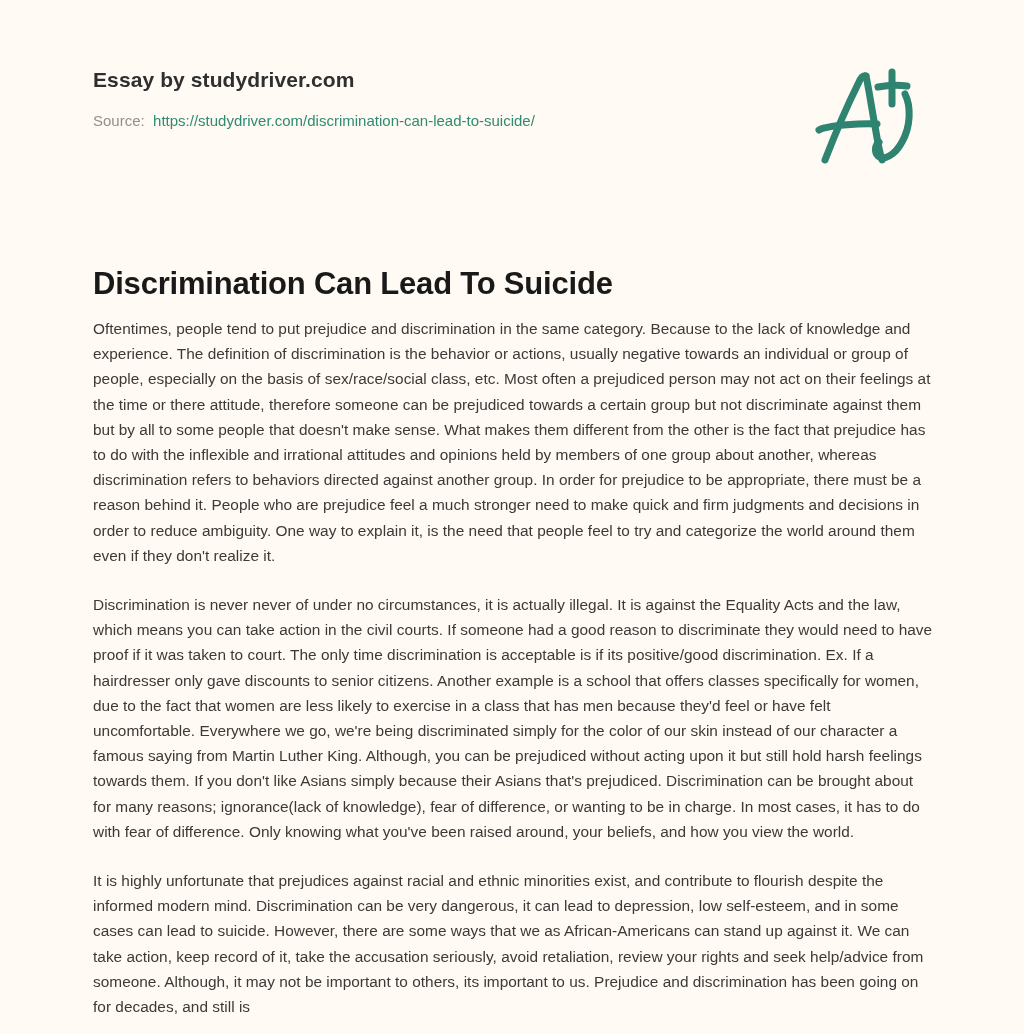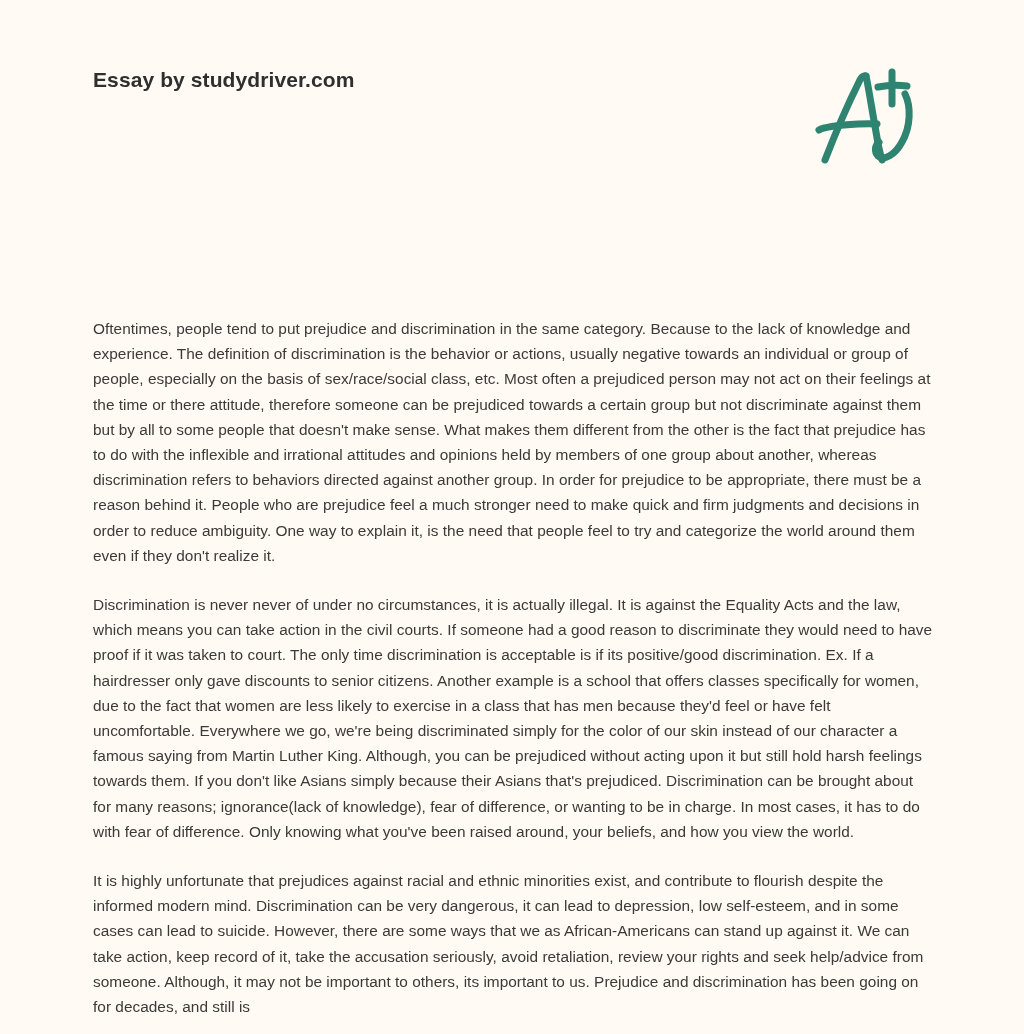--- a/index.html
+++ b/index.html
@@ -99,20 +99,24 @@
     margin-bottom: 8px;
   }
 </style>
 </head>
 <body>
 
 <div class="page">
 
   <div class="header">
     <div class="brand-line">Essay by studydriver.com</div>
+    <div class="source-line">
+      <span class="source-label">Source:</span>
+      <span>&nbsp;</span><a class="source-url" href="#">https://studydriver.com/discrimination-can-lead-to-suicide/</a>
+    </div>
   </div>
 
   <div class="logo">
     <svg viewBox="0 0 112 100" xmlns="http://www.w3.org/2000/svg">
       <g fill="none" stroke="#2e8470" stroke-linecap="round" stroke-linejoin="round">
 
         <path d="M15 92 C 22 74, 36 40, 48 16 C 50 11, 53 7, 56 8" stroke-width="7"></path>
 
         <path d="M56 8 C 58 16, 62 42, 66 64 C 68 76, 70 86, 72 92" stroke-width="7"></path>
 
@@ -120,20 +124,21 @@
 
         <path d="M82 4 C 82 14, 82 26, 82 36" stroke-width="7"></path>
 
         <path d="M68 19 C 76 17.5, 88 17, 97 18" stroke-width="7"></path>
 
         <path d="M95 26 C 101 38, 101 58, 92 74 C 85 87, 74 93, 68 88 C 64 84, 65 77, 69 74" stroke-width="7"></path>
       </g>
     </svg>
   </div>
 
+  <h1 class="doc-title">Discrimination Can Lead To Suicide</h1>
 
   <div class="doc-body">
     <p class="para">Oftentimes, people tend to put prejudice and discrimination in the same category. Because to the lack of knowledge and experience. The definition of discrimination is the behavior or actions, usually negative towards an individual or group of people, especially on the basis of sex/race/social class, etc. Most often a prejudiced person may not act on their feelings at the time or there attitude, therefore someone can be prejudiced towards a certain group but not discriminate against them but by all to some people that doesn't make sense. What makes them different from the other is the fact that prejudice has to do with the inflexible and irrational attitudes and opinions held by members of one group about another, whereas discrimination refers to behaviors directed against another group. In order for prejudice to be appropriate, there must be a reason behind it. People who are prejudice feel a much stronger need to make quick and firm judgments and decisions in order to reduce ambiguity. One way to explain it, is the need that people feel to try and categorize the world around them even if they don't realize it.</p>
     <p class="para">Discrimination is never never of under no circumstances, it is actually illegal. It is against the Equality Acts and the law, which means you can take action in the civil courts. If someone had a good reason to discriminate they would need to have proof if it was taken to court. The only time discrimination is acceptable is if its positive/good discrimination. Ex. If a hairdresser only gave discounts to senior citizens. Another example is a school that offers classes specifically for women, due to the fact that women are less likely to exercise in a class that has men because they'd feel or have felt uncomfortable. Everywhere we go, we're being discriminated simply for the color of our skin instead of our character a famous saying from Martin Luther King. Although, you can be prejudiced without acting upon it but still hold harsh feelings towards them. If you don't like Asians simply because their Asians that's prejudiced. Discrimination can be brought about for many reasons; ignorance(lack of knowledge), fear of difference, or wanting to be in charge. In most cases, it has to do with fear of difference. Only knowing what you've been raised around, your beliefs, and how you view the world.</p>
     <p class="para">It is highly unfortunate that prejudices against racial and ethnic minorities exist, and contribute to flourish despite the informed modern mind. Discrimination can be very dangerous, it can lead to depression, low self-esteem, and in some cases can lead to suicide. However, there are some ways that we as African-Americans can stand up against it. We can take action, keep record of it, take the accusation seriously, avoid retaliation, review your rights and seek help/advice from someone. Although, it may not be important to others, its important to us. Prejudice and discrimination has been going on for decades, and still is</p>
   </div>
 
 </div>
 
 </body></html>

